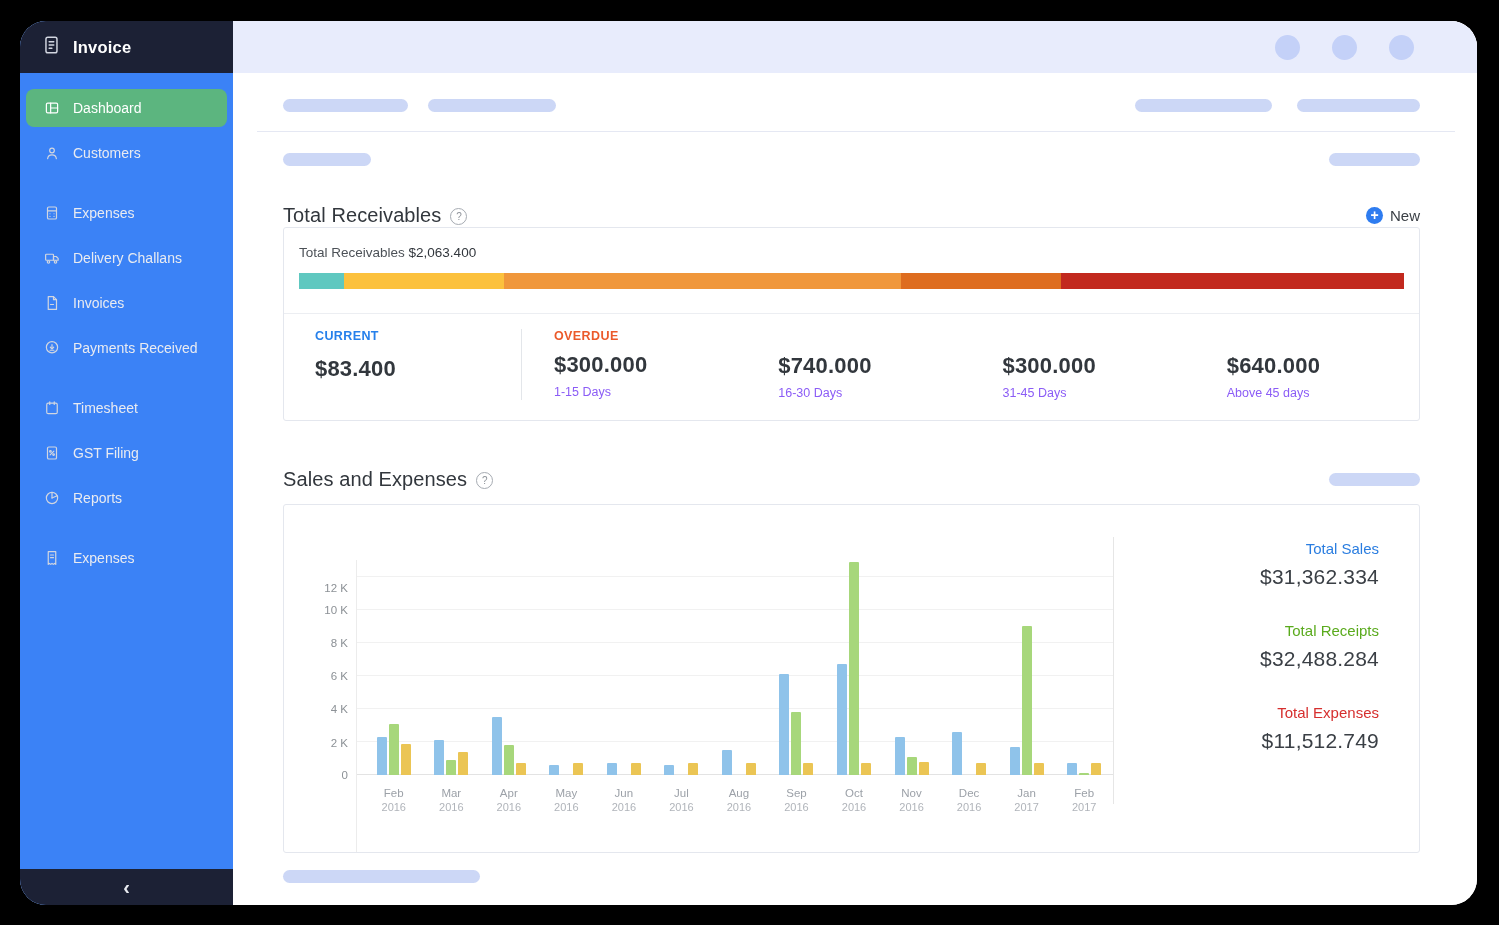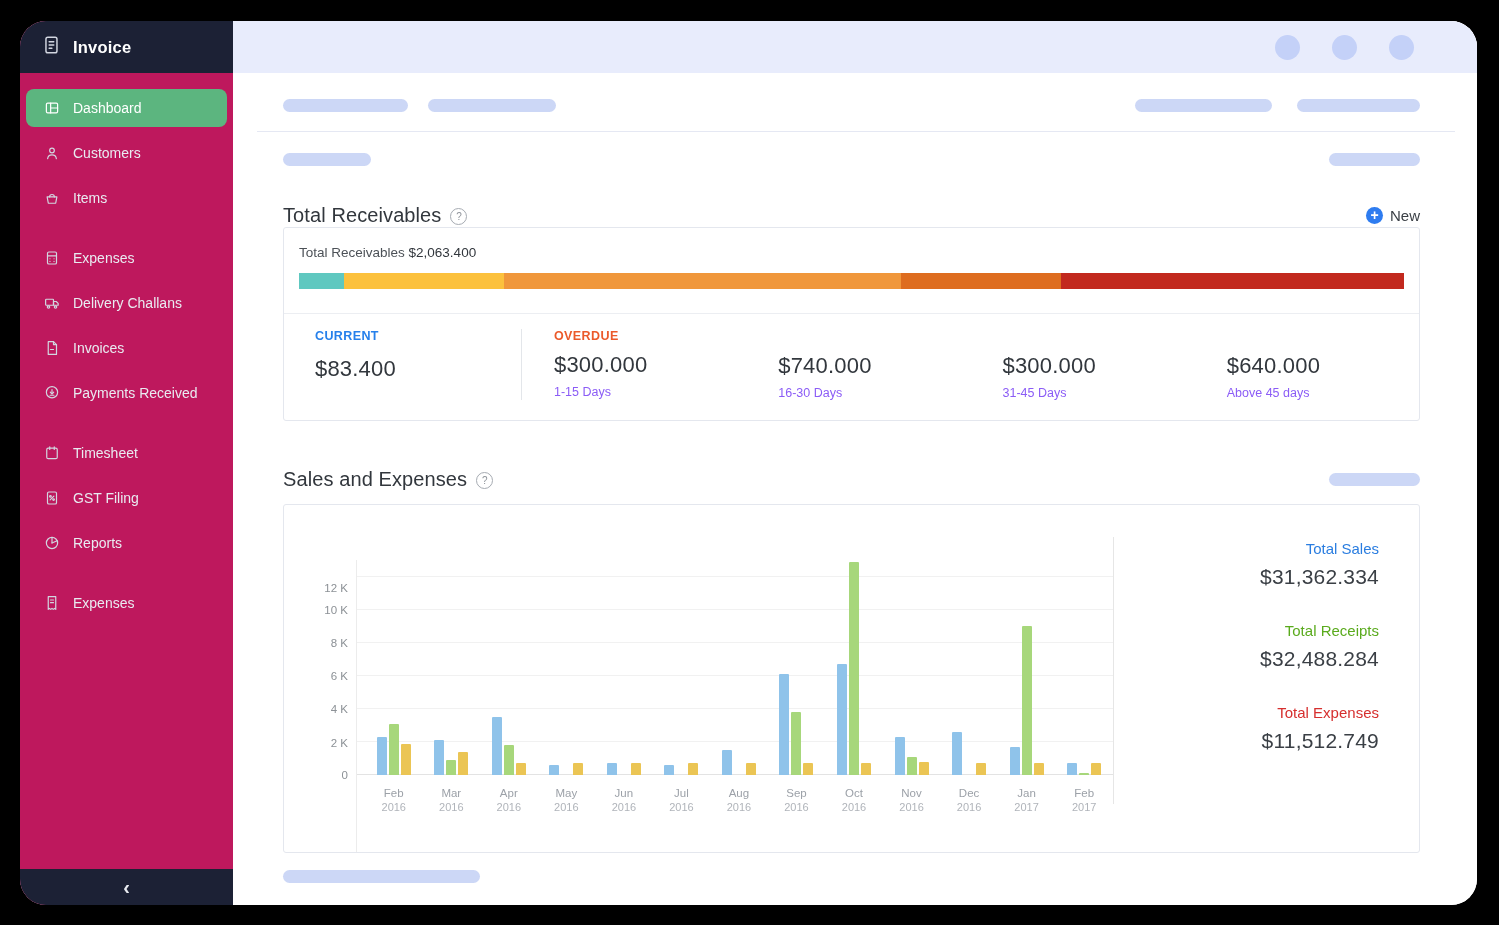--- a/index.html
+++ b/index.html
@@ -6,21 +6,21 @@
   body{
     width:1499px;height:925px;position:relative;background:#000;overflow:hidden;
     font-family:"Liberation Sans", sans-serif;
     -webkit-font-smoothing:antialiased;
   }
   .app{
     position:absolute;left:20px;top:21px;width:1457px;height:884px;
     border-radius:26px;overflow:hidden;display:flex;background:#fff;
   }
   
-  .sidebar{width:213px;flex:none;background:#be185d;display:flex;flex-direction:column}
+  .sidebar{width:213px;flex:none;background:#3b82f6;display:flex;flex-direction:column}
   .sb-header{height:52px;flex:none;background:#1c2135;display:flex;align-items:center;padding-left:20px;gap:11px}
   .sb-title{color:#fff;font-size:16.5px;font-weight:700;letter-spacing:.2px}
   .sb-nav{flex:1;padding-top:16px;overflow:hidden}
   .nav-group{margin-bottom:22px}
   .nav-item{
     height:38px;margin:0 6px 7px 6px;border-radius:8px;display:flex;align-items:center;
     padding-left:16px;gap:12px;cursor:pointer;color:#e9ebf1;font-size:14px;
   }
   .nav-item.active{background:#5cb57f;color:#fff;font-weight:500}
   .nav-item .icn{width:19px;height:19px;flex:none;display:flex;align-items:center;justify-content:center}
@@ -55,21 +55,21 @@
   .recv-summary{font-size:13.5px;color:#4c5157}
   .recv-summary b{font-weight:400;color:#32373d}
   .recv-bar{display:flex;height:16px;margin-top:13px;overflow:hidden}
   .recv-bar .seg{height:100%}
   .recv-cols{border-top:1px solid #eceef2;margin-top:24px;display:flex;padding:15px 0 20px 0}
   .col-current{width:206px;flex:none;padding-left:31px;border-right:1px solid #e3e6ea}
   .col-bucket{flex:1;padding-left:32px}
   .mini-label{font-size:12.5px;font-weight:700;letter-spacing:.4px}
   .mini-label.current{color:#2680eb}
   .mini-label.overdue{color:#eb5a2b}
-  .amount{font-size:22px;color:#32373d;font-weight:400;margin-top:9px;letter-spacing:.2px}
+  .amount{font-size:22px;color:#32373d;font-weight:700;margin-top:9px;letter-spacing:.2px}
   .col-current .amount{margin-top:13px}
   .bucket-period{font-size:12.5px;color:#8b5cf6;margin-top:7px}
   .ghost-label{height:15px;visibility:hidden}
   
   .sales-head{margin-top:47px}
   .sales-card{margin-top:13px;height:347px;display:flex}
   .chart-wrap{flex:1;display:flex;padding:55px 0 0 35px;min-width:0}
   .ylabels{width:37px;flex:none;position:relative;height:215px}
   .ylabel{position:absolute;right:8px;font-size:11.5px;color:#8c9196;transform:translateY(50%)}
   .plot{flex:1;position:relative;border-left:1px solid #ececec}
@@ -122,29 +122,20 @@
           </div>
           <div class="nav-item">
             <span class="icn">
               <svg width="18" height="18" viewBox="0 0 24 24">
                 <circle cx="12" cy="8.6" r="3.1"></circle>
                 <path d="M6.2 19.5c.4-3.4 3-5.1 5.8-5.1s5.4 1.7 5.8 5.1"></path>
               </svg>
             </span>
             <span>Customers</span>
           </div>
-          <div class="nav-item">
-            <span class="icn">
-              <svg width="18" height="18" viewBox="0 0 24 24">
-                <path d="M5.5 10.5h13l-1.6 8.5H7.1z"></path>
-                <path d="M8.8 10.5c0-4.2 6.4-4.2 6.4 0"></path>
-              </svg>
-            </span>
-            <span>Items</span>
-          </div>
         </div>
         <div class="nav-group">
           <div class="nav-item">
             <span class="icn">
               <svg width="18" height="18" viewBox="0 0 24 24">
                 <rect x="6" y="4" width="12" height="16" rx="1.8"></rect>
                 <path d="M6 9.2h12"></path>
                 <path d="M9.3 13h.01M14.7 13h.01M9.3 16.5h.01M14.7 16.5h.01"></path>
               </svg>
             </span>

